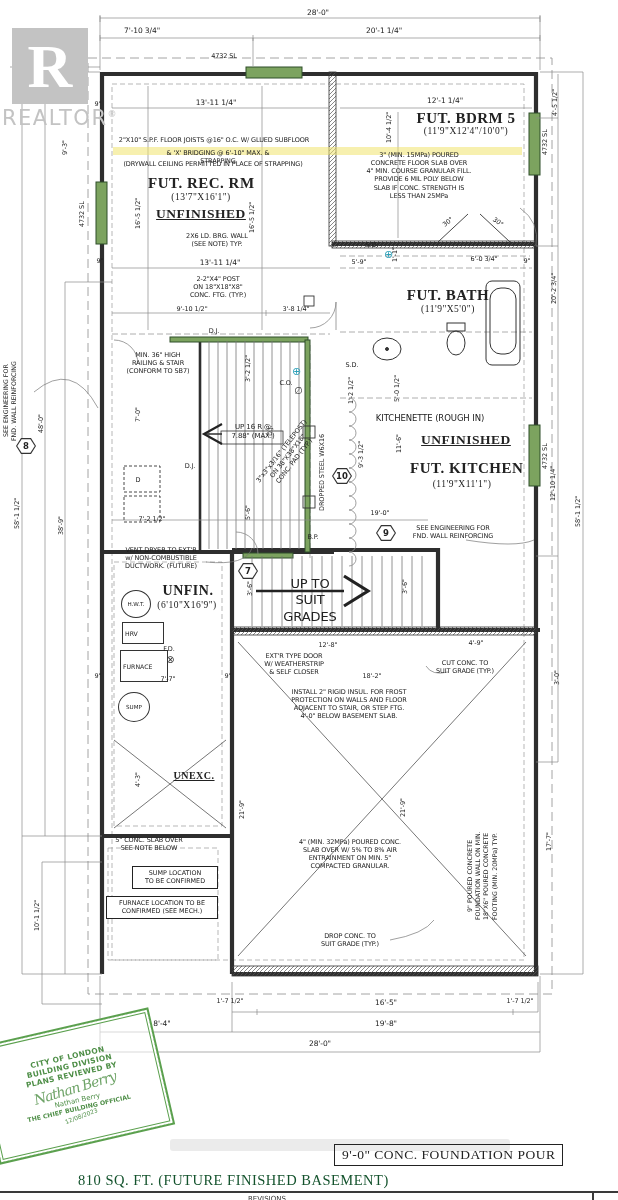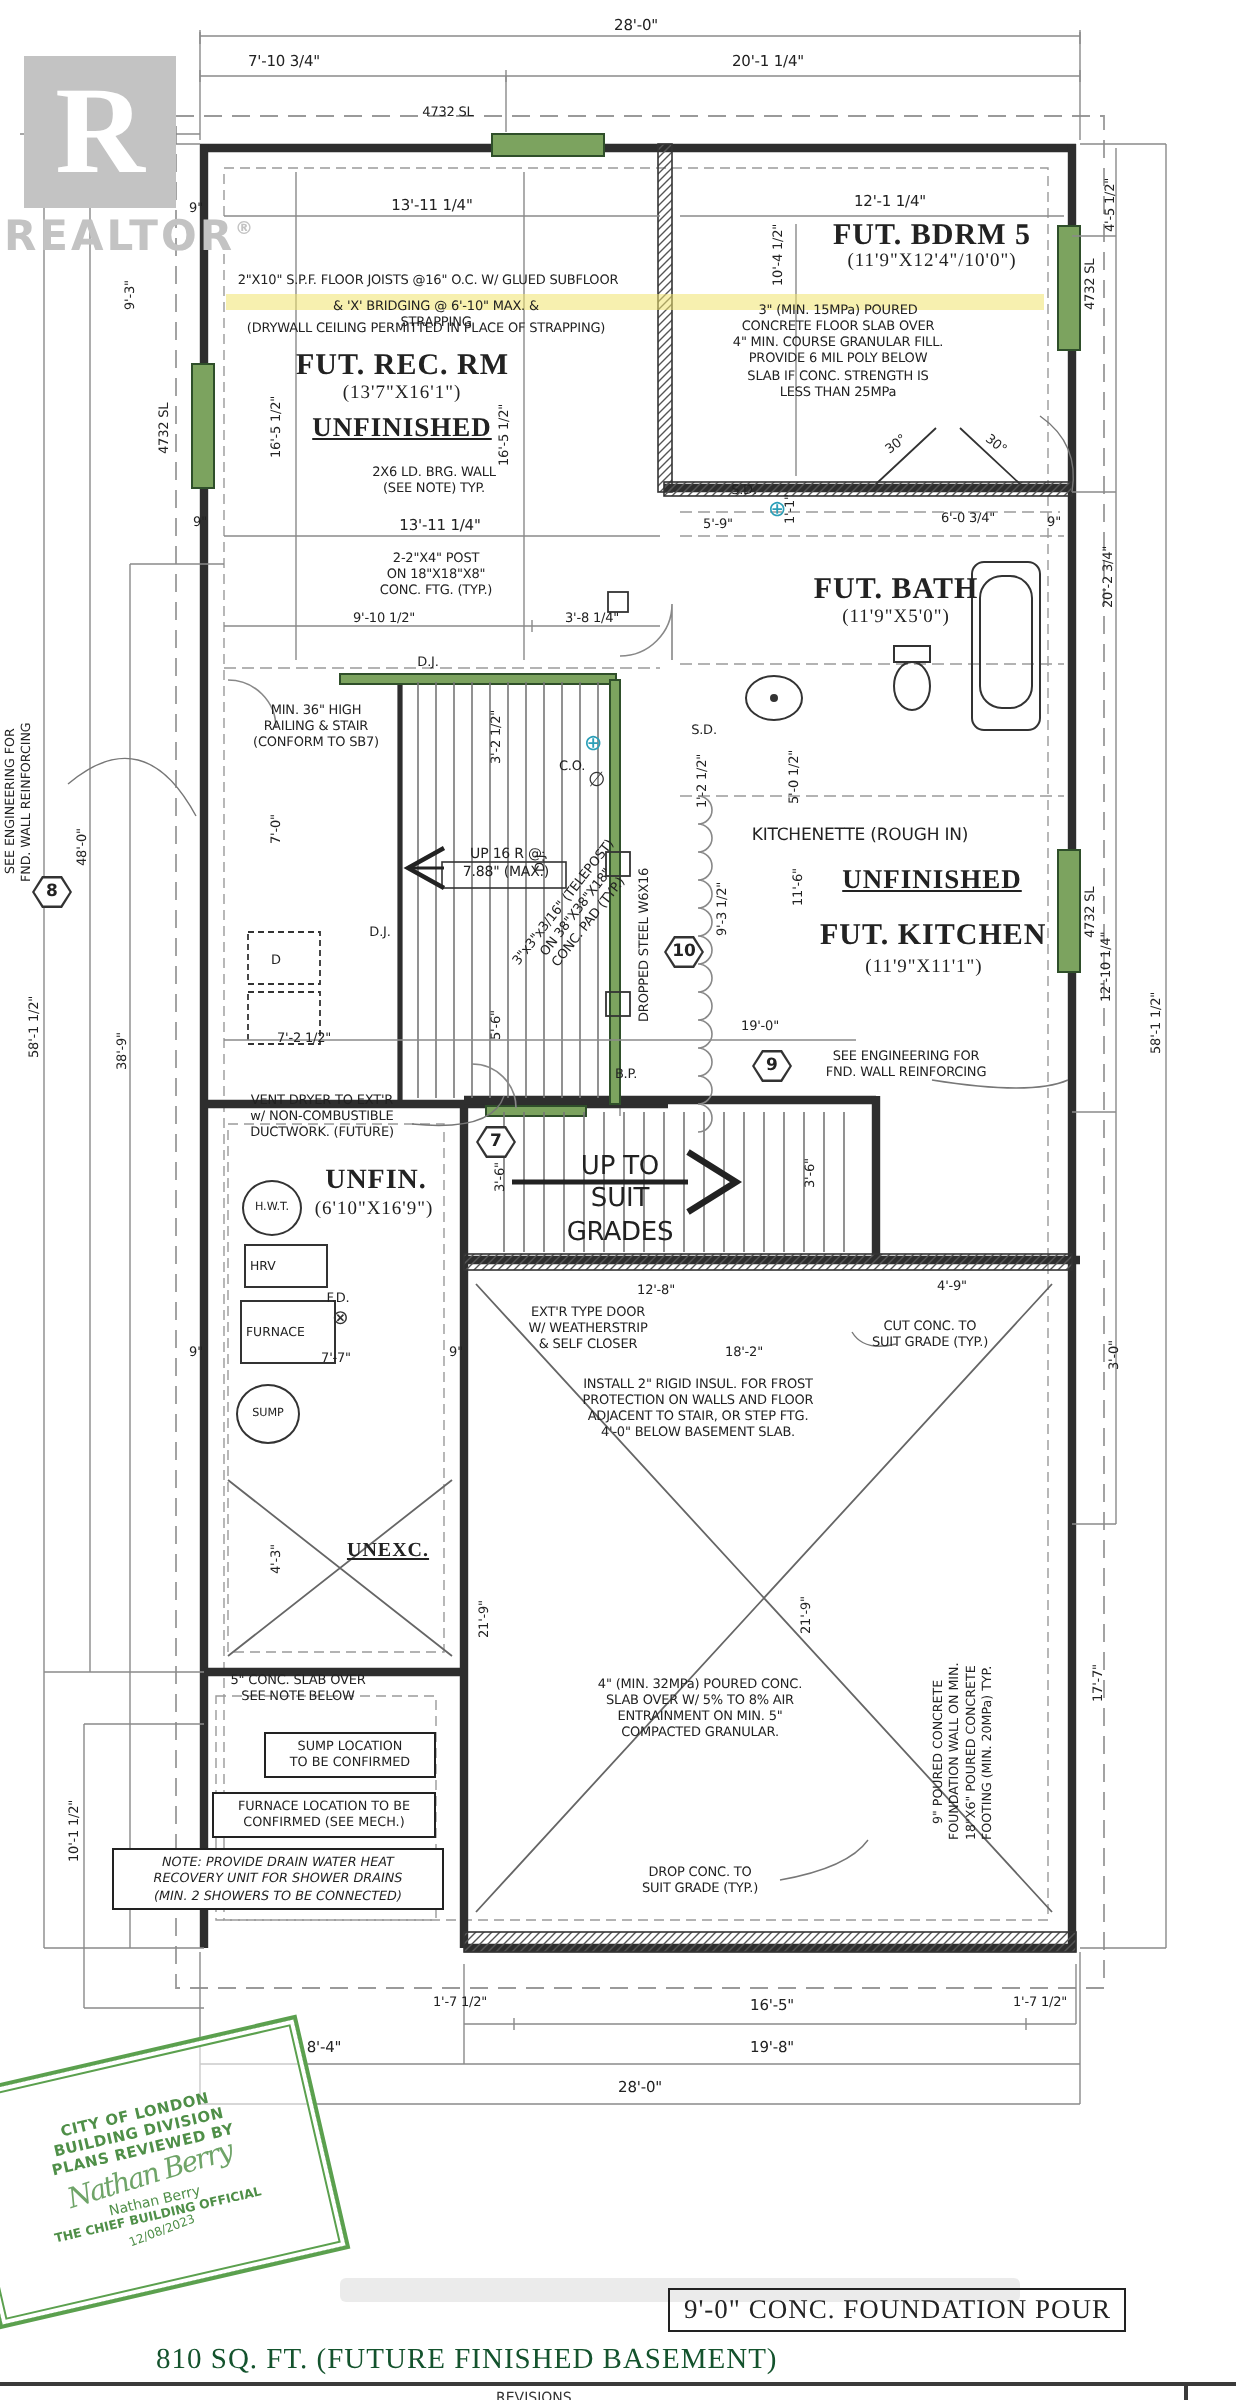--- a/index.html
+++ b/index.html
@@ -22,21 +22,21 @@
         clip-path:polygon(25% 0,75% 0,100% 50%,75% 100%,25% 100%,0% 50%);font-size:8.5px;font-weight:bold;}
   .sym{position:absolute;z-index:4;font-size:11px;line-height:1;}
   .circ{position:absolute;z-index:3;border:1px solid #333;border-radius:50%;background:#fff;
         display:flex;align-items:center;justify-content:center;font-size:5.6px;}
   .ebox{position:absolute;z-index:3;border:1px solid #333;background:#fff;font-size:6.2px;
         display:flex;align-items:center;padding-left:2px;}
   .yellow{position:absolute;z-index:2;background:rgba(240,228,110,.55);}
   .logo-sq{position:absolute;z-index:3;left:12px;top:28px;width:76px;height:76px;background:#c3c3c3;
         display:flex;align-items:center;justify-content:center;}
   .logo-r{font-family:"Liberation Serif",serif;font-weight:bold;font-size:62px;color:#fff;line-height:1;}
-  .logo-word{position:absolute;z-index:3;left:2px;top:106px;font-size:21px;font-weight:bold;
+  .logo-word{position:absolute;z-index:3;left:2px;top:106px;font-size:21px;font-weight:normal;
         color:#c3c3c3;letter-spacing:1.5px;}
   .stamp{position:absolute;z-index:5;left:-16px;top:1026px;width:176px;height:116px;
         transform:rotate(-13deg);border:2.5px solid #5ba04e;
         box-shadow:inset 0 0 0 2px #fff,inset 0 0 0 3px #5ba04e;
         display:flex;flex-direction:column;align-items:center;justify-content:center;
         color:#4f8f48;text-align:center;background:rgba(255,255,255,.55);}
   .stamp .b{font-size:7.5px;font-weight:bold;letter-spacing:.3px;}
   .stamp .sig{font-family:"DejaVu Serif",serif;font-style:italic;font-size:14px;margin:1px 0;
         transform:rotate(-4deg);letter-spacing:-1px;color:#6fa468;}
   .stamp .nm{font-size:7px;}
@@ -322,23 +322,20 @@
   <div class="t" style="left:132px;top:476px;width:12px">D</div>
 
   <div class="t rt und" style="left:164px;top:770px;width:60px;font-size:10px">UNEXC.</div>
   <div class="t v" style="left:134px;top:764px;height:32px">4'-3"</div>
   <div class="t" style="left:106px;top:836px;width:86px">5" CONC. SLAB OVER
 SEE NOTE BELOW</div>
   <div class="nbox" style="left:132px;top:866px;width:78px">SUMP LOCATION
 TO BE CONFIRMED</div>
   <div class="nbox" style="left:106px;top:896px;width:104px">FURNACE LOCATION TO BE
 CONFIRMED (SEE MECH.)</div>
-  <div class="nbox" style="left:56px;top:924px;width:158px;font-style:italic">NOTE: PROVIDE DRAIN WATER HEAT
-RECOVERY UNIT FOR SHOWER DRAINS
-(MIN. 2 SHOWERS TO BE CONNECTED)</div>
 
   <div class="t v" style="left:238px;top:792px;height:36px">21'-9"</div>
   <div class="t v" style="left:399px;top:790px;height:36px">21'-9"</div>
   <div class="t" style="left:284px;top:838px;width:132px">4" (MIN. 32MPa) POURED CONC.
 SLAB OVER W/ 5% TO 8% AIR
 ENTRAINMENT ON MIN. 5"
 COMPACTED GRANULAR.</div>
   <div class="t" style="left:310px;top:932px;width:80px">DROP CONC. TO
 SUIT GRADE (TYP.)</div>
   <div class="vb" style="left:466px;top:800px;height:152px">9" POURED CONCRETE

